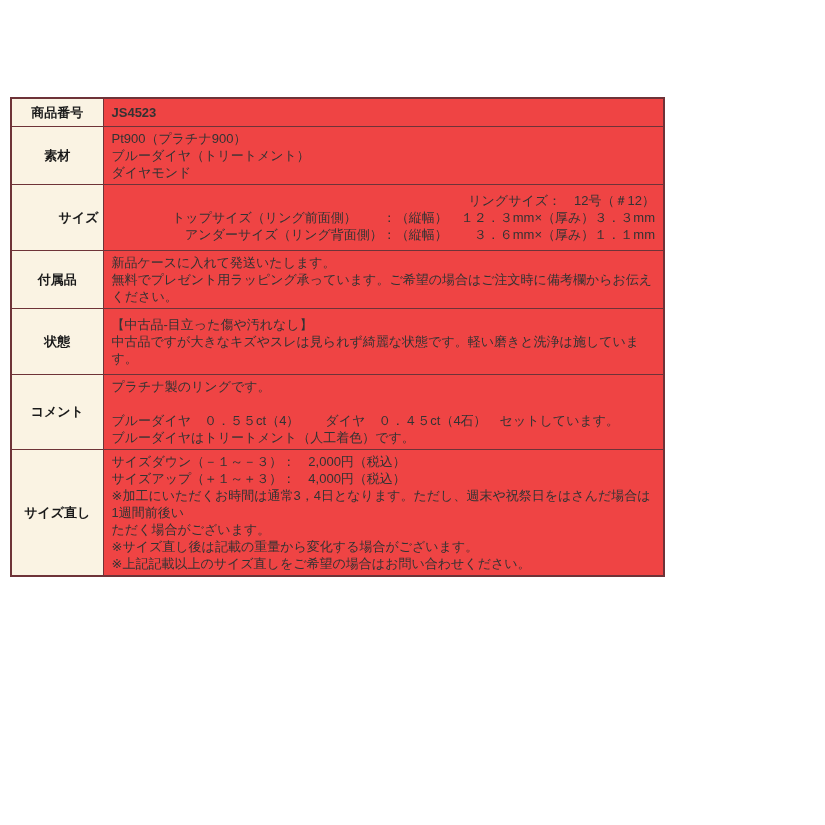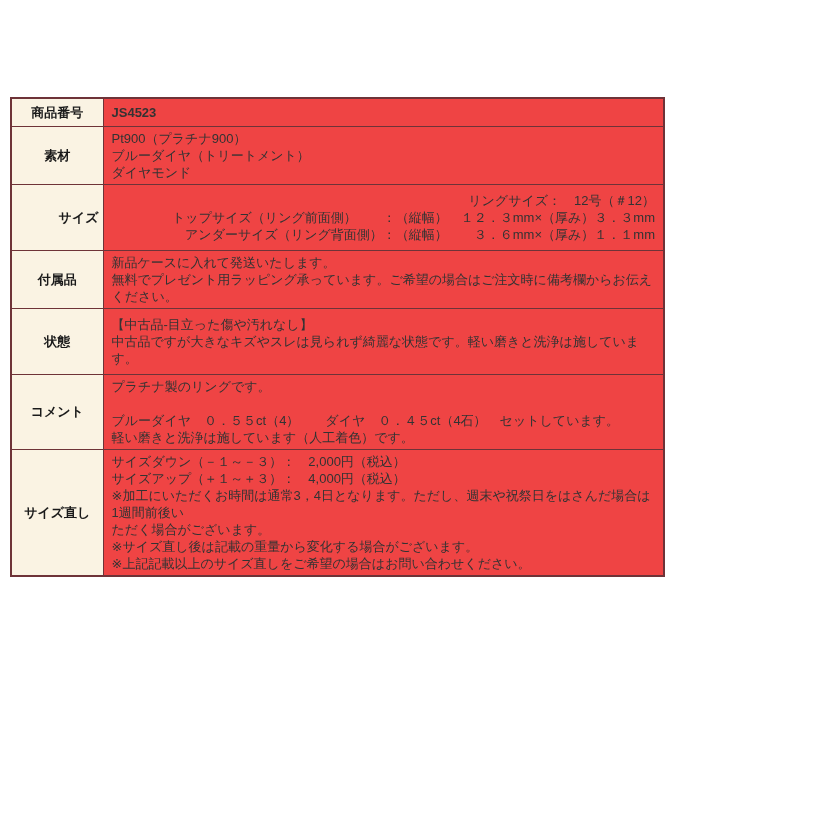--- a/index.html
+++ b/index.html
@@ -110,21 +110,21 @@
             <div class="line">【中古品-目立った傷や汚れなし】</div>
             <div class="line">中古品ですが大きなキズやスレは見られず綺麗な状態です。軽い磨きと洗浄は施しています。</div>
           </td>
         </tr>
         <tr>
           <th>コメント</th>
           <td>
             <div class="line">プラチナ製のリングです。</div>
             <div class="line"></div>
             <div class="line">ブルーダイヤ　０．５５ct（4）　　ダイヤ　０．４５ct（4石）　セットしています。</div>
-            <div class="line">軽い磨きと洗浄は施しています（人工着色）です。</div>
+            <div class="line">ブルーダイヤはトリートメント（人工着色）です。</div>
           </td>
         </tr>
         <tr>
           <th>サイズ直し</th>
           <td>
             <div class="line">サイズダウン（－１～－３）：　2,000円（税込）</div>
             <div class="line">サイズアップ（＋１～＋３）：　4,000円（税込）</div>
             <div class="line">※加工にいただくお時間は通常3，4日となります。ただし、週末や祝祭日をはさんだ場合は1週間前後い</div>
             <div class="line">ただく場合がございます。</div>
             <div class="line">※サイズ直し後は記載の重量から変化する場合がございます。</div>

